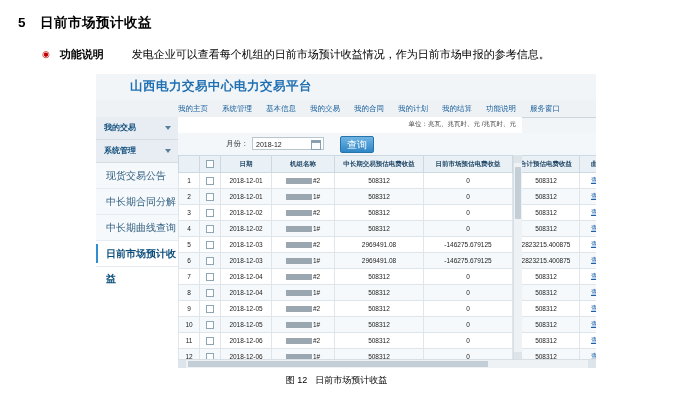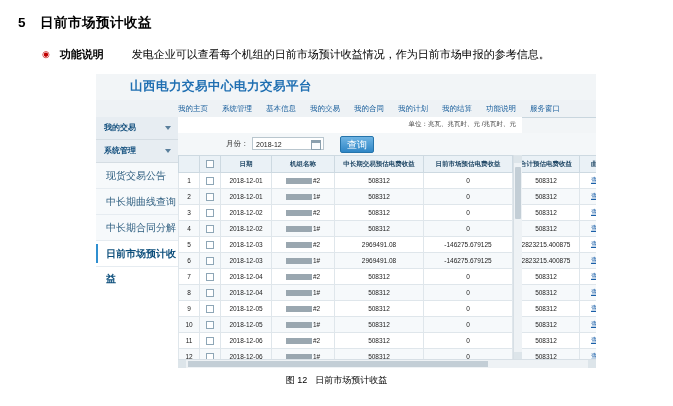--- a/index.html
+++ b/index.html
@@ -392,24 +392,24 @@
       <span class="caret"></span>
     </div>
     <div class="side-group">
       <span>系统管理</span>
       <span class="caret"></span>
     </div>
     <div class="side-item">
       <span>现货交易公告</span>
     </div>
     <div class="side-item">
+      <span>中长期合同分解</span>
+    </div>
+    <div class="side-item">
       <span>中长期曲线查询</span>
-    </div>
-    <div class="side-item">
-      <span>中长期合同分解</span>
     </div>
     <div class="side-item active">
       <span>日前市场预计收益</span>
     </div>
   </div>
 
   <div class="content">
     <div class="unit-line">单位：兆瓦、兆瓦时、元 /兆瓦时、元</div>
 
     <div class="filter-bar">

